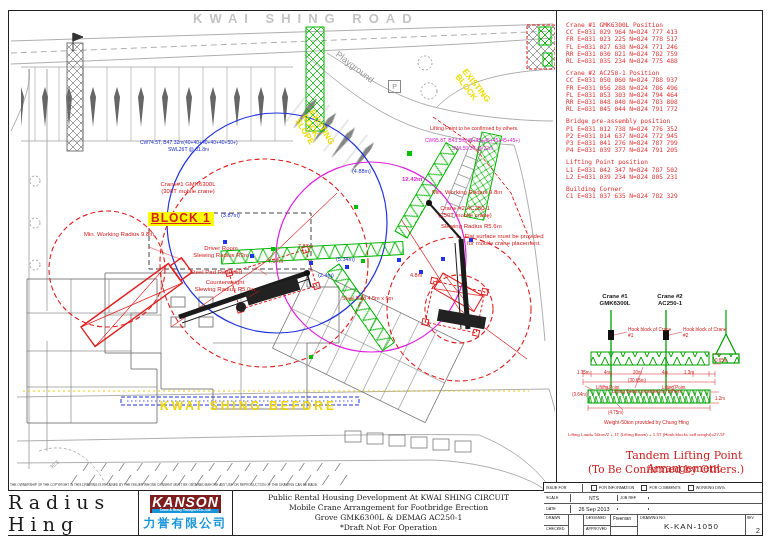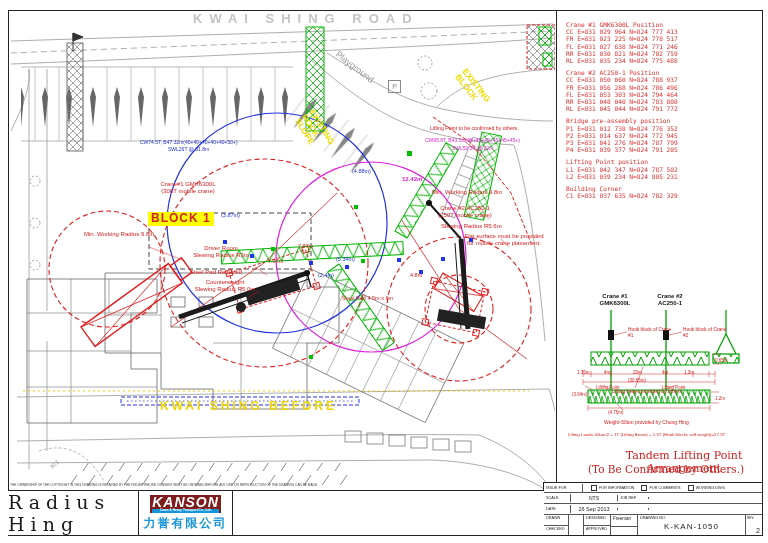--- a/index.html
+++ b/index.html
@@ -242,21 +242,21 @@
   <rect x="112" y="386" width="238" height="8" stroke="#2233ee" stroke-dasharray="4 2" fill="none"></rect>
   <path d="M118,390 H346" stroke="#2233ee" stroke-dasharray="1.5 2.5" stroke-width="0.8" fill="none"></path>
   <path d="M14,380 H520" stroke="#e8cc00" stroke-width="1" stroke-dasharray="2 3" fill="none"></path>
 </svg>
 
 <span class="lbl outline-road" style="left:185px;top:12px;margin-left:8px;">KWAI SHING ROAD</span>
 <span class="lbl" style="left:332px;top:62px;color:#999;font-size:9px;transform:rotate(38deg);">Playground</span>
 <div class="pbox" style="left:388px;top:80px;">P</div>
 <span class="lbl wrap yel" style="left:292px;top:124px;width:52px;font-size:8.5px;transform:rotate(58deg);line-height:1.0;">EXISTING ROCK SLOPE</span>
 <span class="lbl wrap yel" style="left:452px;top:82px;width:46px;font-size:8.5px;transform:rotate(52deg);line-height:1.0;">EXISTING BLOCK</span>
-<span class="lbl block1" style="left:148px;top:212px;">BLOCK 1</span>
+<span class="lbl block1" style="left:148px;top:212px;text-decoration:underline;">BLOCK 1</span>
 
 <span class="lbl red f6 ctr" style="left:150px;top:181px;width:76px;">Crane#1 GMK6300L</span>
 <span class="lbl red f6 ctr" style="left:150px;top:188px;width:76px;">(300T mobile crane)</span>
 <span class="lbl red f6" style="left:84px;top:231px;">Min. Working Radius 9.8m</span>
 <span class="lbl red f6 ctr" style="left:188px;top:245px;width:66px;">Driver Room</span>
 <span class="lbl red f6 ctr" style="left:188px;top:252px;width:66px;">Slewing Radius R3m</span>
 <span class="lbl red f6" style="left:190px;top:269px;">Steel Pad Required</span>
 <span class="lbl red f6 ctr" style="left:194px;top:279px;width:62px;">Counterweight</span>
 <span class="lbl red f6 ctr" style="left:194px;top:286px;width:62px;">Slewing Radius R5.0m</span>
 
@@ -432,13 +432,19 @@
 <div class="strip">
   <div class="c1">
     <span class="client">Radius Hing</span>
   </div>
   <div class="c2">
     <span style="text-align:center;">
       <span class="klogo"><span>KANSON</span><span class="klogo-sub">Crane &amp; Heavy Transport Co., Ltd.</span></span>
     </span>
     <span class="kcn">力誉有限公司</span>
   </div>
+  <div class="c3">
+    <span>Public Rental Housing Development At KWAI SHING CIRCUIT</span>
+    <span>Mobile Crane Arrangement for Footbridge Erection</span>
+    <span>Grove GMK6300L &amp; DEMAG AC250-1</span>
+    <span>*Draft Not For Operation</span>
+  </div>
 </div>
 
 </body></html>

